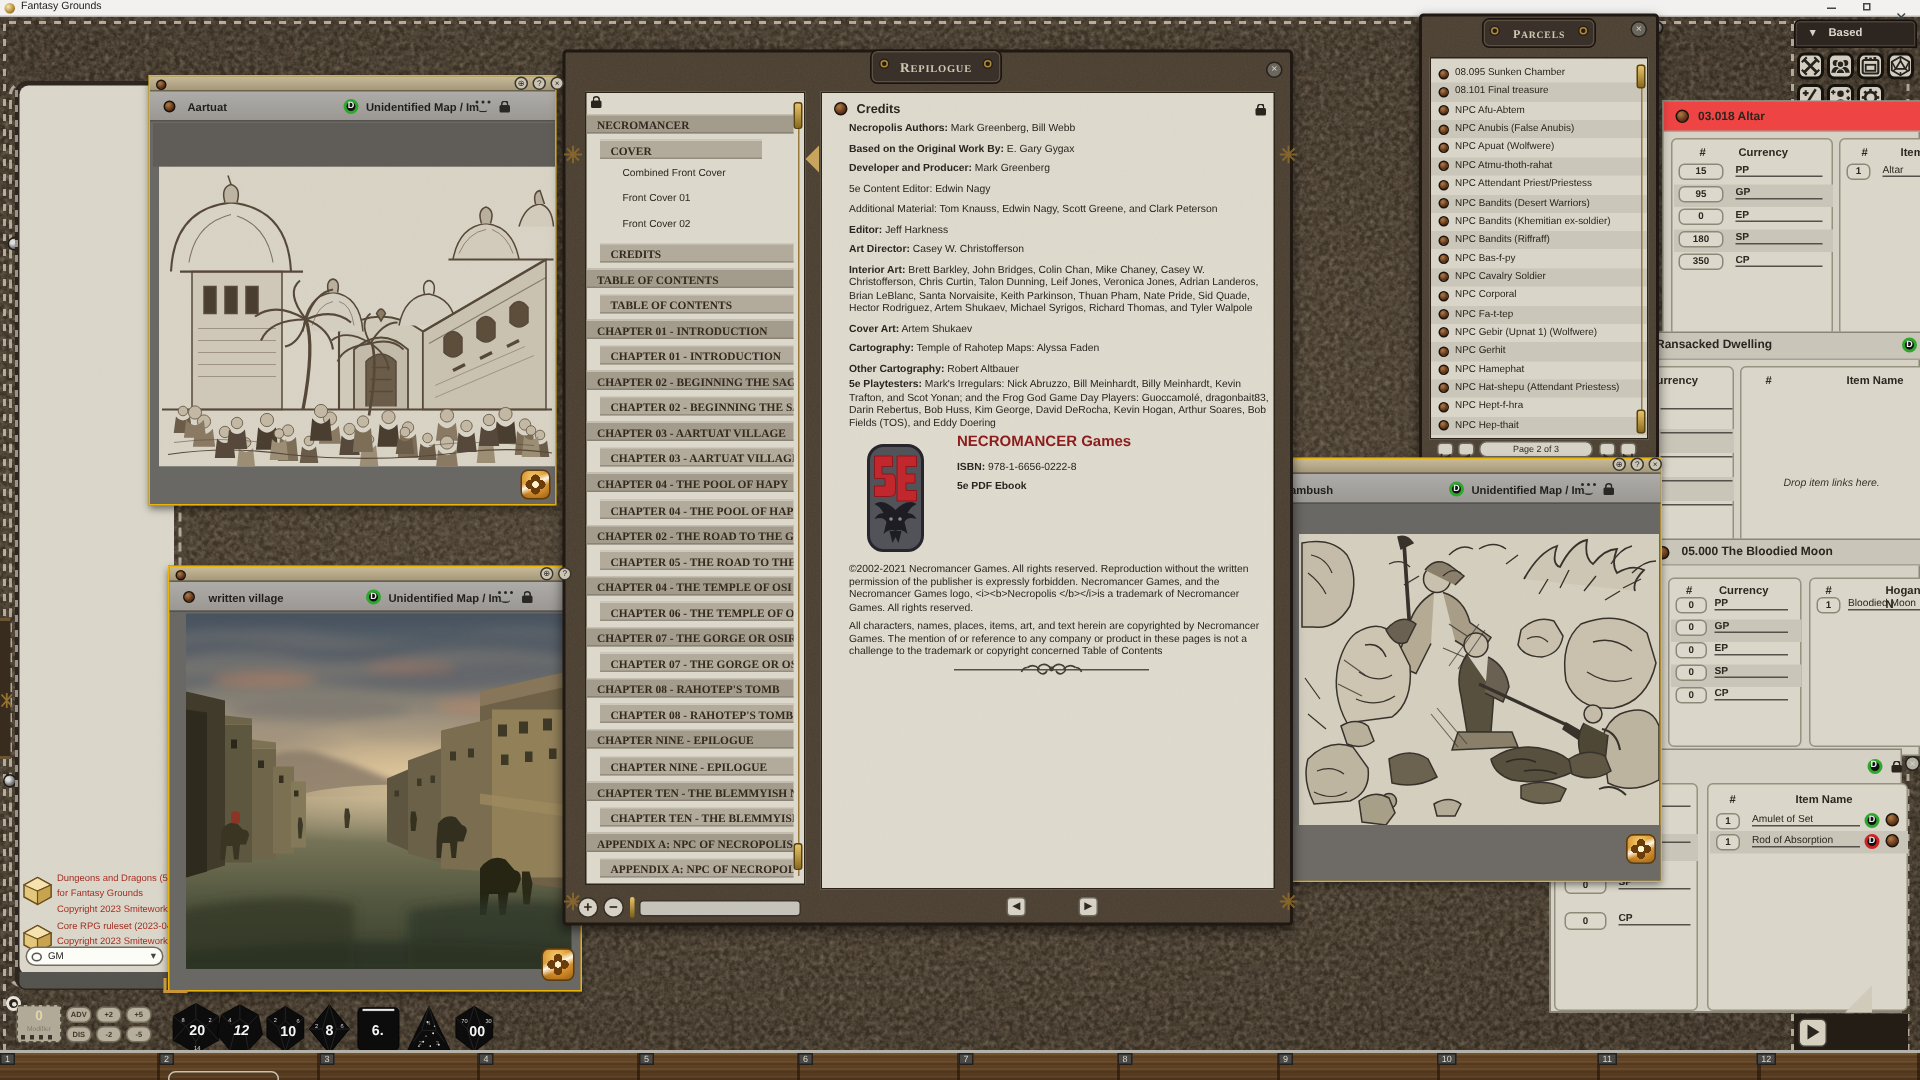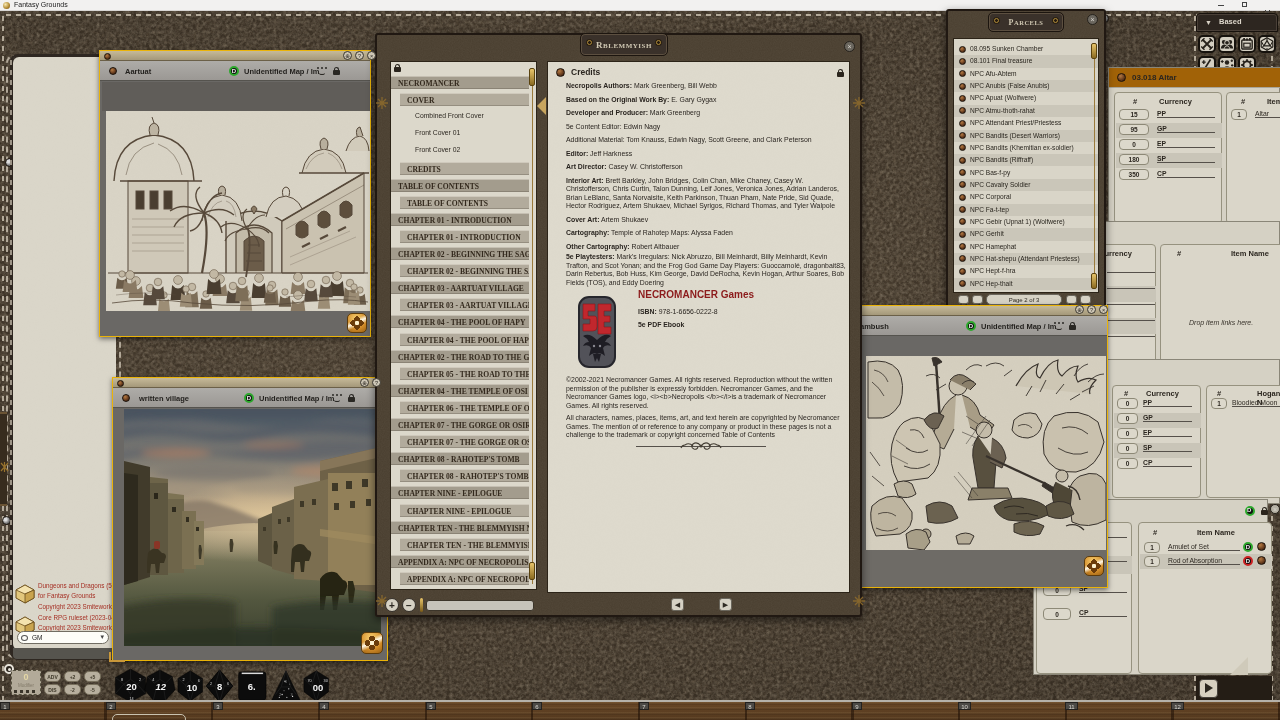--- a/index.html
+++ b/index.html
@@ -457,21 +457,21 @@
       <path d="M-6 240 L-6 198 Q60 184 112 194 L112 240 Z" fill="#333a28" opacity="0.8"></path>
       <path d="M262 240 L262 194 Q200 188 148 198 L148 240 Z" fill="#2f3526" opacity="0.75"></path>
       <path d="M-6 240 L262 240 L262 224 Q128 212 -6 226 Z" fill="#2b3123" opacity="0.85"></path>
       </g>
     </svg>
     <div class="golddiamond" style="left:248px;top:254px;width:22px;height:22px;"></div>
   </div>
   <div class="abs" style="left:109px;top:652px;width:16px;height:10px;border-left:2px solid #c9973a;border-bottom:2px solid #c9973a;"></div>
 
   <div class="abs" style="left:1108px;top:67px;width:172px;height:161px;background:#d5d1c4;border:1px solid #8a8678;">
-    <div class="abs" style="left:0;top:0;width:172px;height:20px;background:#a16207;border-bottom:1px solid #aaa69a;">
+    <div class="abs" style="left:0;top:0;width:172px;height:20px;background:#ef4444;border-bottom:1px solid #aaa69a;">
       <span class="sphere" style="left:8px;top:5px;width:9px;height:9px;"></span>
       <span style="position:absolute;left:23px;top:5px;font-size:8px;font-weight:bold;color:#2b2620;">03.018 Altar</span>
     </div>
     <div class="inpanel abs" style="left:5px;top:24px;width:108px;height:132px;">
       <span class="phead" style="left:18px;top:4px;">#</span>
       <span class="phead" style="left:44px;top:4px;">Currency</span>
       <div class="rowalt" style="left:1px;top:30px;width:106px;height:15px;"></div>
       <div class="rowalt" style="left:1px;top:60px;width:106px;height:15px;"></div>
       <div class="pill" style="left:4px;top:16px;width:30px;height:11px;line-height:10px;">15</div>
         <span class="ulab" style="left:42px;top:17px;width:58px;">PP</span>
@@ -486,20 +486,24 @@
     </div>
     <div class="inpanel abs" style="left:117px;top:24px;width:160px;height:132px;">
       <span class="phead" style="left:14px;top:4px;">#</span>
       <span class="phead" style="left:40px;top:4px;">Item</span>
       <div class="pill" style="left:4px;top:16px;width:16px;height:11px;line-height:10px;">1</div>
         <span class="ulab" style="left:28px;top:17px;width:60px;font-weight:normal;">Altar</span>
     </div>
   </div>
 
   <div class="abs" style="left:1045px;top:221px;width:235px;height:245px;background:#d5d1c4;border:1px solid #8a8678;">
+    <div class="abs" style="left:0;top:0;width:235px;height:18px;background:#c9c5b8;border-bottom:1px solid #a5a194;">
+      <span style="position:absolute;left:58px;top:3px;font-size:8px;font-weight:bold;color:#2b2620;">Ransacked Dwelling</span>
+      <span class="gbadge" style="left:222px;top:3px;">D</span>
+    </div>
     <div class="inpanel abs" style="left:-40px;top:22px;width:150px;height:218px;">
       <span class="phead" style="left:48px;top:4px;">#</span>
       <span class="phead" style="left:92px;top:4px;">Currency</span>
       <div class="rowalt" style="left:1px;top:41px;width:148px;height:16px;"></div>
       <div class="rowalt" style="left:1px;top:73px;width:148px;height:16px;"></div>
       <span class="ulab" style="left:100px;top:27px;width:48px;"></span>
       <span class="ulab" style="left:100px;top:43px;width:48px;"></span>
       <span class="ulab" style="left:100px;top:59px;width:48px;"></span>
       <span class="ulab" style="left:100px;top:75px;width:48px;"></span>
       <span class="ulab" style="left:100px;top:91px;width:48px;"></span>
@@ -615,20 +619,24 @@
     <div class="sqbtn" style="left:118px;top:284px;width:11px;height:9px;"><svg width="9" height="7" style="margin-top:1px;">
           <path d="M2 0.5 L7 3.5 L2 6.5 Z" fill="#2f2b24"></path>
         </svg></div>
     <div class="sqbtn" style="left:132px;top:284px;width:11px;height:9px;"><svg width="9" height="7" style="margin-top:1px;">
           <path d="M1 0.5 L6 3.5 L1 6.5 Z" fill="#2f2b24"></path>
           <path d="M7 0.5 V6.5" stroke="#2f2b24" stroke-width="1.2"></path>
         </svg></div>
   </div>
 
   <div class="abs" style="left:1045px;top:359px;width:235px;height:145px;background:#d5d1c4;border:1px solid #8a8678;">
+    <div class="abs" style="left:0;top:0;width:235px;height:17px;background:#c9c5b8;border-bottom:1px solid #a5a194;">
+      <span class="sphere" style="left:58px;top:4px;width:9px;height:9px;"></span>
+      <span style="position:absolute;left:75px;top:3px;font-size:8px;font-weight:bold;color:#2b2620;">05.000 The Bloodied Moon</span>
+    </div>
     <div class="inpanel abs" style="left:66px;top:25px;width:89px;height:113px;">
       <span class="phead" style="left:11px;top:3px;">#</span>
       <span class="phead" style="left:33px;top:3px;">Currency</span>
       <div class="rowalt" style="left:1px;top:27px;width:87px;height:15px;"></div>
       <div class="rowalt" style="left:1px;top:57px;width:87px;height:15px;"></div>
       <div class="pill" style="left:4px;top:12px;width:21px;height:11px;line-height:10px;">0</div>
         <span class="ulab" style="left:30px;top:13px;width:49px;">PP</span>
       <div class="pill" style="left:4px;top:27px;width:21px;height:11px;line-height:10px;">0</div>
         <span class="ulab" style="left:30px;top:28px;width:49px;">GP</span>
       <div class="pill" style="left:4px;top:42px;width:21px;height:11px;line-height:10px;">0</div>
@@ -752,41 +760,41 @@
       </g>
     </svg>
     <div class="abs" style="left:2px;top:244px;width:249px;height:37px;background:#6e6b66;"></div>
     <div class="golddiamond" style="left:228px;top:250px;"></div>
   </div>
 
   <div class="lwin" style="left:375px;top:33px;width:487px;height:584px;background:#493e2f;">
     <svg class="abs" width="483" height="580" opacity="0.12">
         <rect width="483" height="580" filter="url(#n)"></rect>
       </svg>
-    <div class="badge" style="left:203px;top:-2px;width:88px;height:23px;font-size:9px;line-height:23px;letter-spacing:0.5px;">R<span style="font-size:7px;">BLEMMYISH</span>
+    <div class="badge" style="left:203px;top:-2px;width:88px;height:23px;font-size:9px;line-height:23px;letter-spacing:0.5px;">R<span style="font-size:7px;">EPILOGUE</span>
       <span class="gr" style="left:6px;"></span><span class="gr" style="right:6px;"></span>
     </div>
     <svg class="abs" style="left:-1px;top:62px;" width="12" height="12">
         <path d="M2 2 L10 10 M10 2 L2 10 M6 0 L6 12 M0 6 L12 6" stroke="#8f6c2c" stroke-width="1.3" opacity="0.85"></path>
       </svg>
     <svg class="abs" style="left:476px;top:62px;" width="12" height="12">
         <path d="M2 2 L10 10 M10 2 L2 10 M6 0 L6 12 M0 6 L12 6" stroke="#8f6c2c" stroke-width="1.3" opacity="0.85"></path>
       </svg>
     <svg class="abs" style="left:-1px;top:560px;" width="12" height="12">
         <path d="M2 2 L10 10 M10 2 L2 10 M6 0 L6 12 M0 6 L12 6" stroke="#8f6c2c" stroke-width="1.3" opacity="0.85"></path>
       </svg>
     <svg class="abs" style="left:476px;top:560px;" width="12" height="12">
         <path d="M2 2 L10 10 M10 2 L2 10 M6 0 L6 12 M0 6 L12 6" stroke="#8f6c2c" stroke-width="1.3" opacity="0.85"></path>
       </svg>
     <div class="xbtn" style="left:467px;top:6px;">×</div>
 
     <div class="abs paper" style="left:13px;top:26px;width:147px;height:529px;border:1px solid #2c2418;overflow:hidden;background:#dcd8cb;">
       <span class="lockd" style="left:3px;top:2px;"></span>
       <div class="tocbar l0" style="top:14.0px;width:138px;height:13px;padding-left:7px;">NECROMANCER</div>
-      <div class="tocbar l1" style="top:31.1px;width:129px;height:13px;padding-left:7px;">COVER</div>
+      <div class="tocbar l1" style="top:31.1px;width:108px;height:13px;padding-left:7px;">COVER</div>
       <div class="tocplain" style="left:24px;top:50.2px;">Combined Front Cover</div>
       <div class="tocplain" style="left:24px;top:67.3px;">Front Cover 01</div>
       <div class="tocplain" style="left:24px;top:84.4px;">Front Cover 02</div>
       <div class="tocbar l1" style="top:99.5px;width:129px;height:13px;padding-left:7px;">CREDITS</div>
       <div class="tocbar l0" style="top:116.6px;width:138px;height:13px;padding-left:7px;">TABLE OF CONTENTS</div>
       <div class="tocbar l1" style="top:133.7px;width:129px;height:13px;padding-left:7px;">TABLE OF CONTENTS</div>
       <div class="tocbar l0" style="top:150.8px;width:138px;height:13px;padding-left:7px;">CHAPTER 01 - INTRODUCTION</div>
       <div class="tocbar l1" style="top:167.9px;width:129px;height:13px;padding-left:7px;">CHAPTER 01 - INTRODUCTION</div>
       <div class="tocbar l0" style="top:185.0px;width:138px;height:13px;padding-left:7px;">CHAPTER 02 - BEGINNING THE SAG</div>
       <div class="tocbar l1" style="top:202.1px;width:129px;height:13px;padding-left:7px;">CHAPTER 02 - BEGINNING THE SAGA</div>

